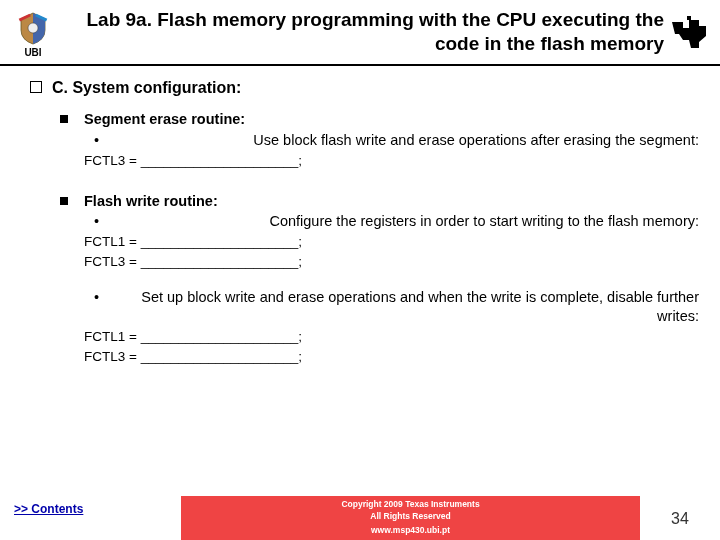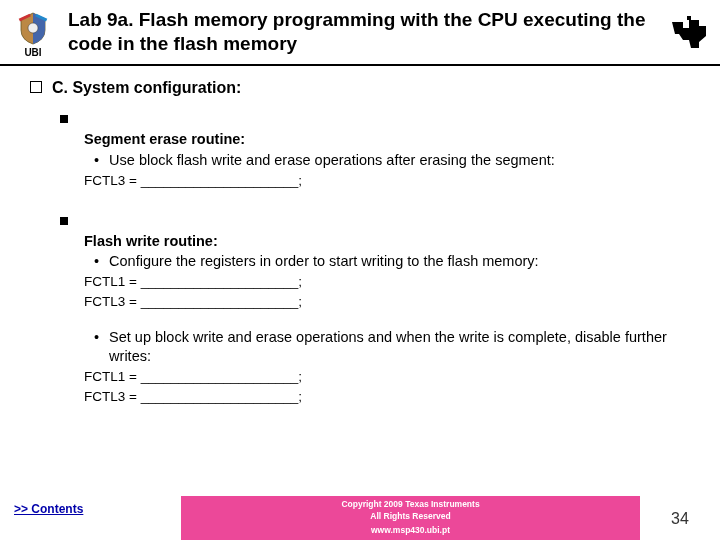--- a/index.html
+++ b/index.html
@@ -35,20 +35,21 @@
     font-weight: bold;
     text-align: center;
     margin-top: 1px;
   }
   .title {
     flex: 1;
     font-size: 19px;
     font-weight: bold;
     line-height: 1.25;
     padding: 2px 4px 6px 2px;
+    text-align: right;
   }
   .ti-logo {
     width: 42px;
     display: flex;
     align-items: center;
     justify-content: center;
   }
   .content {
     padding: 12px 21px 0 30px;
     font-size: 14.5px;
@@ -77,32 +78,32 @@
   }
   .square-bullet {
     width: 8px;
     height: 8px;
     background: #000;
     margin-right: 16px;
     margin-top: 5px;
     flex-shrink: 0;
   }
   .subsec-body { flex: 1; }
-  .subsec-title { font-weight: bold; margin-top: 20px; }
+  .subsec-title { font-weight: bold; }
   .point {
     display: flex;
     margin-top: 2px;
     margin-left: 10px;
   }
   .dot {
     margin-right: 10px;
     flex-shrink: 0;
     line-height: 1.3;
   }
-  .point-text { flex: 1; }
+  .point-text { flex: 1; text-align: right; }
   .code-line {
     font-family: Verdana, Arial, sans-serif;
     font-size: 13.5px;
     margin-top: 2px;
     white-space: pre;
   }
   .footer {
     position: absolute;
     bottom: 0;
     left: 0;
@@ -114,21 +115,21 @@
   .contents-link {
     color: #00a;
     text-decoration: underline;
     font-size: 12px;
     font-weight: bold;
     padding: 6px 0 0 14px;
     width: 181px;
   }
   .copyright-box {
     flex: 1;
-    background: #ec4899;
+    background: #ef4444;
     color: #fff;
     font-size: 8.5px;
     text-align: center;
     display: flex;
     flex-direction: column;
     justify-content: center;
     line-height: 1.35;
     font-weight: bold;
   }
   .copyright-box .line2 { font-weight: bold; }

